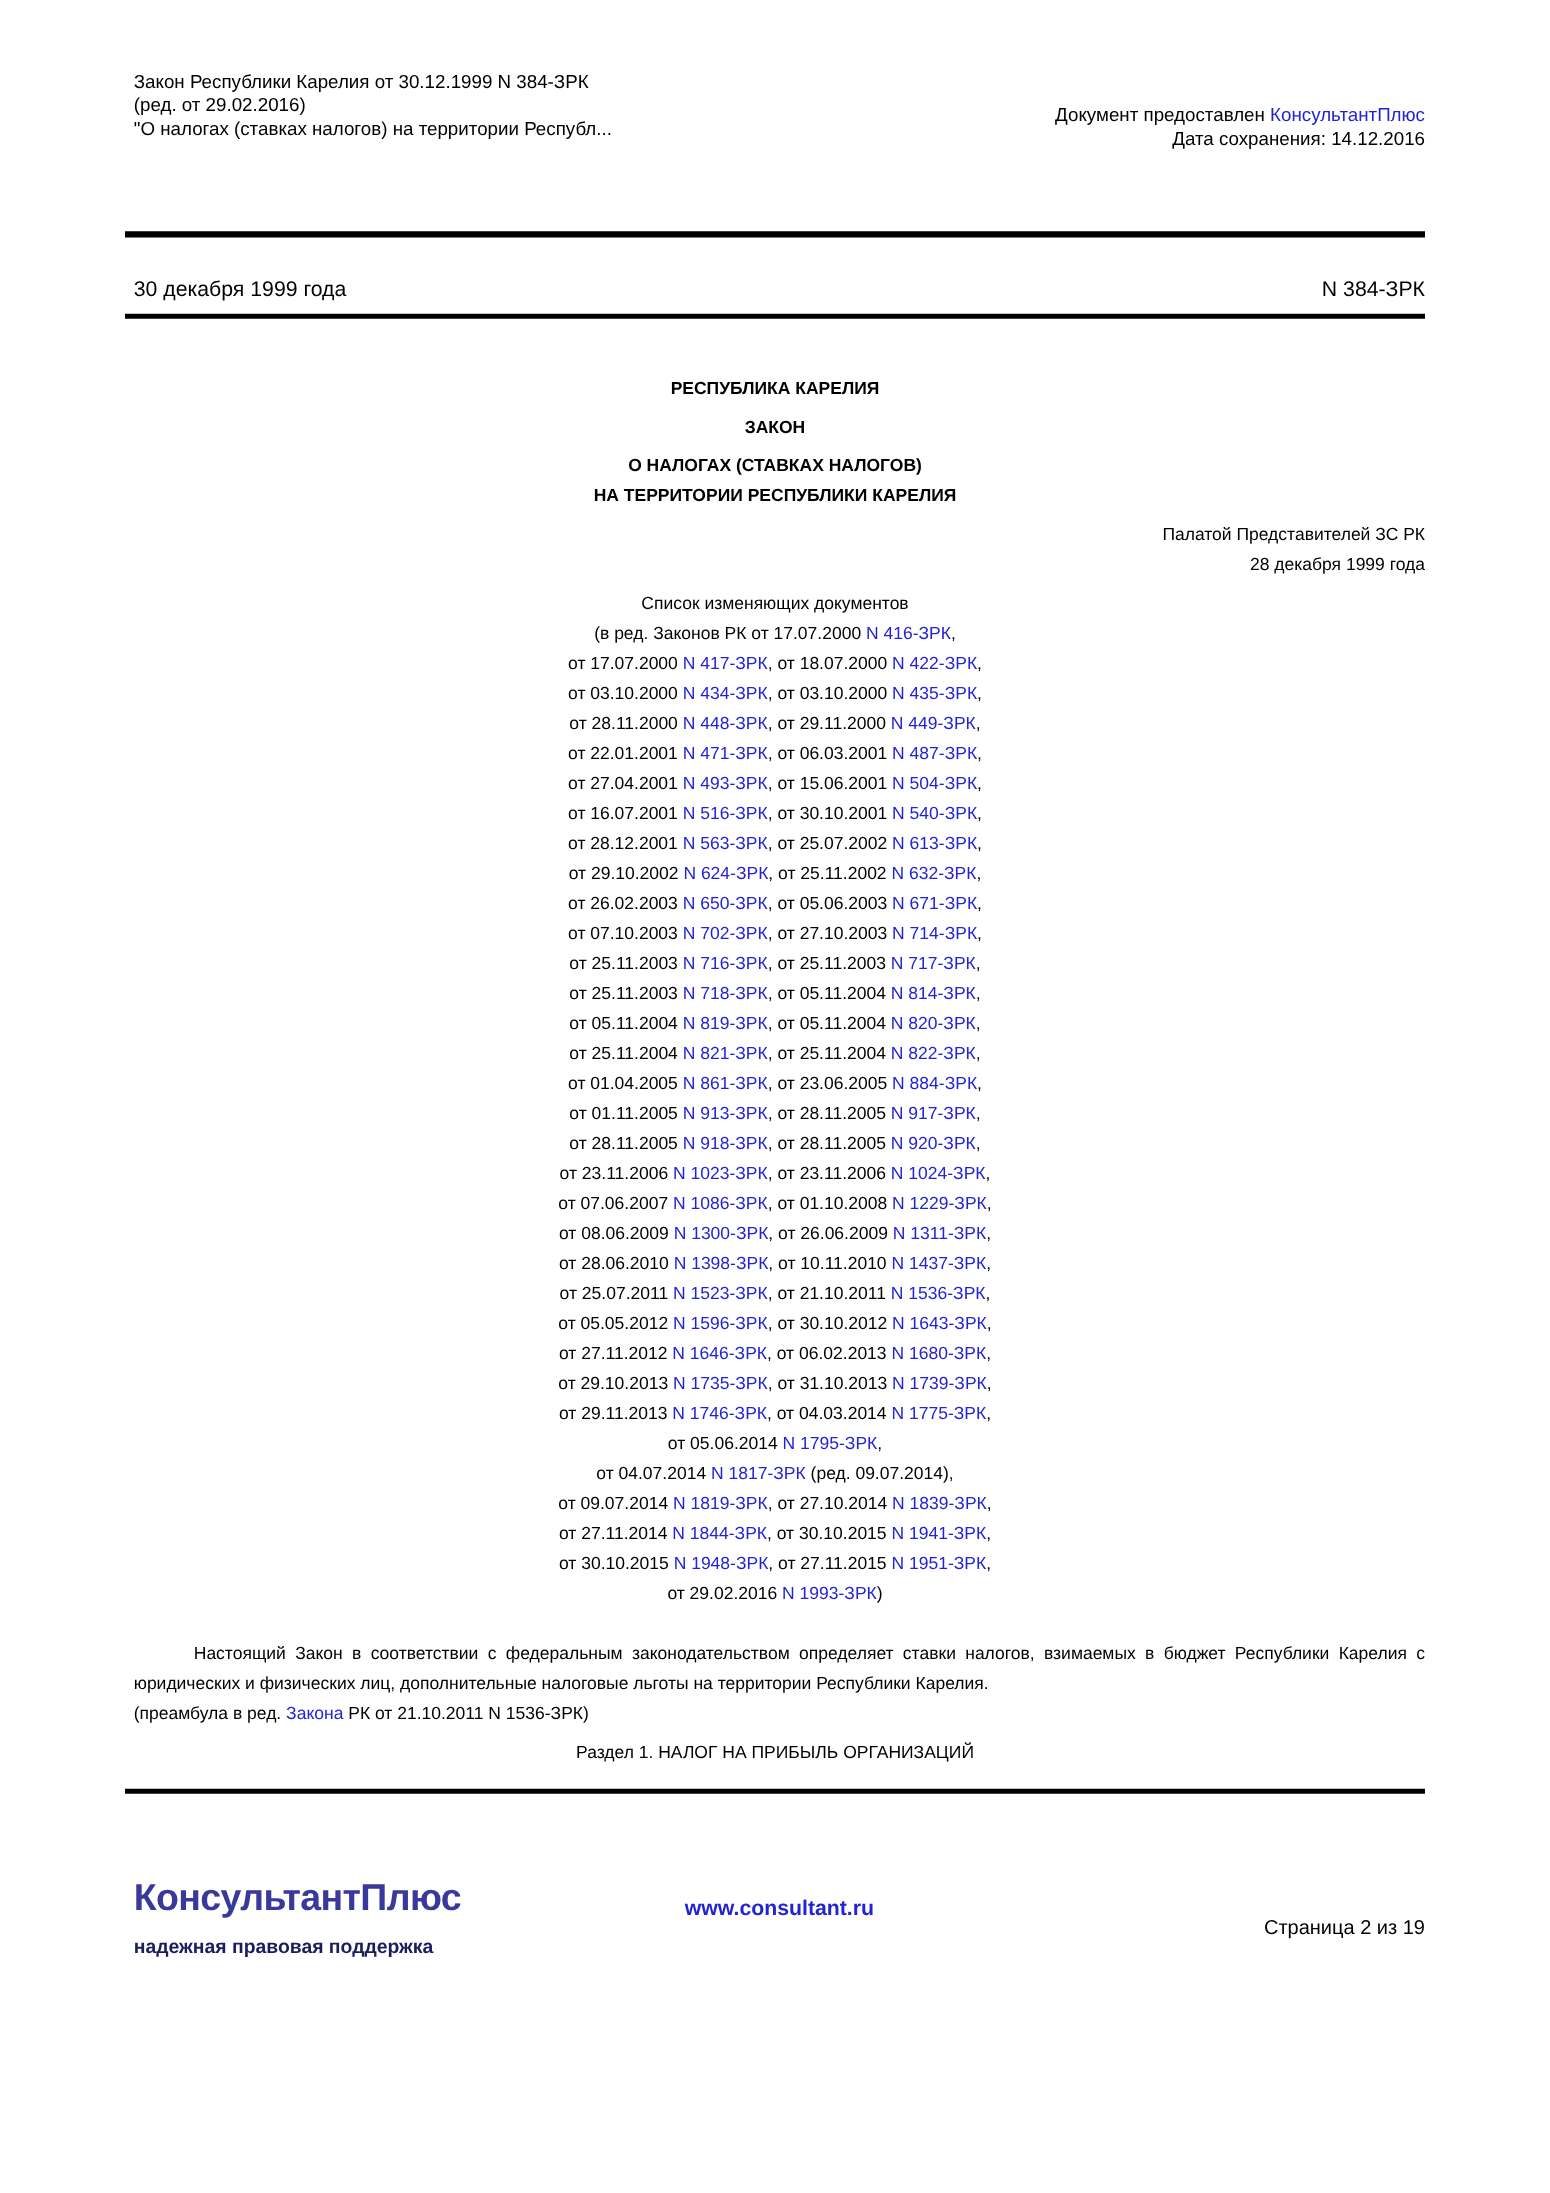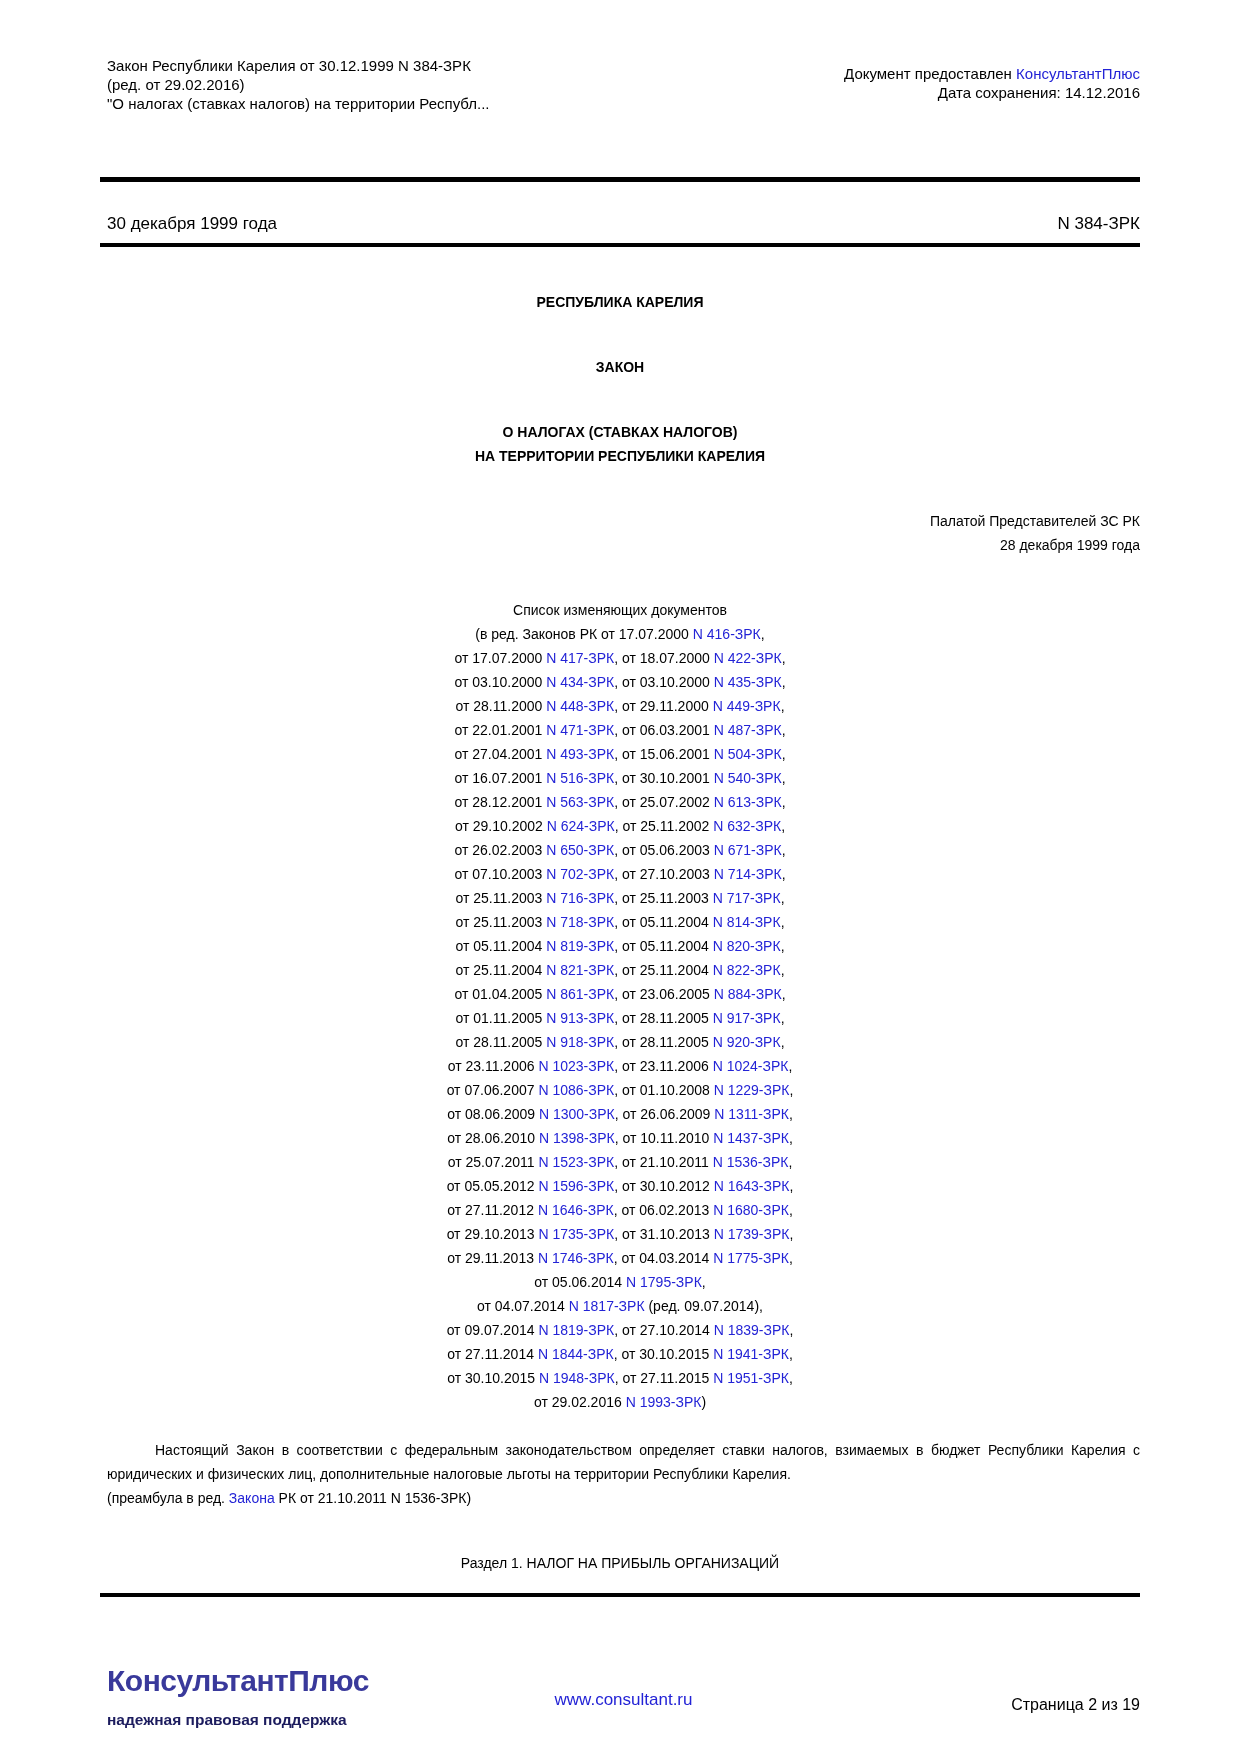--- a/index.html
+++ b/index.html
@@ -7,49 +7,49 @@
     width:1240px; height:1754px;
     color:#000;
     font-family:"Liberation Sans", sans-serif;
     -webkit-font-smoothing:antialiased;
   }
   .page { box-sizing:border-box; width:1240px; height:1754px; padding:0 100px; position:relative; overflow:hidden; }
 
   
   .hdr { display:flex; justify-content:space-between; padding-top:56px; font-size:15px; line-height:19px; }
   .hdr-left { padding-left:7px; }
-  .hdr-right { text-align:right; margin-top:8px; }
+  .hdr-right { text-align:right; margin-top:27px; }
 
   .doclink { color:var(--link-blue, #2323d6); }
 
   .rule { height:4px; background:#000; }
   .rule1 { margin-top:64px; height:5px; }
   .rule2 { margin-top:9px; }
   .rule3 { margin-top:18px; }
 
   .date-row { display:flex; justify-content:space-between; font-size:17px; line-height:20px; margin-top:32px; padding-left:7px; }
 
   .body17 { font-size:14px; line-height:24px; }
   .center { text-align:center; }
   .b { font-weight:bold; }
-  .mt24 { margin-top:41px; }
+  .mt24 { margin-top:7px; }
   .title1 { margin-top:43px; }
   .adoption { text-align:right; }
 
   .para { text-align:justify; text-indent:48px; padding-left:7px; }
   .preamble-note { padding-left:7px; }
 
   
   .footer { display:flex; align-items:flex-start; margin-top:66px; padding-left:7px; }
   .f-left { flex:1; }
   .f-center { flex:0 0 auto; }
   .f-right { flex:1; text-align:right; }
   .logo { font-size:30px; font-weight:bold; color:var(--logo-blue, #39399b); letter-spacing:-0.5px; line-height:36px; }
   .tagline { font-size:15.5px; font-weight:bold; color:var(--tagline-navy, #1c1c5e); margin-top:12px; }
-  .url { font-size:17px; font-weight:normal; color:var(--link-blue, #2323d6); margin-top:27px; }
+  .url { font-size:17px; font-weight:bold; color:var(--link-blue, #2323d6); margin-top:16px; }
   .pageinfo { font-size:16px; margin-top:33px; }
 </style>
 </head>
 <body>
 
 <div class="page">
 
   <div class="hdr">
     <div class="hdr-left">
       <div>Закон Республики Карелия от 30.12.1999 N 384-ЗРК</div>

